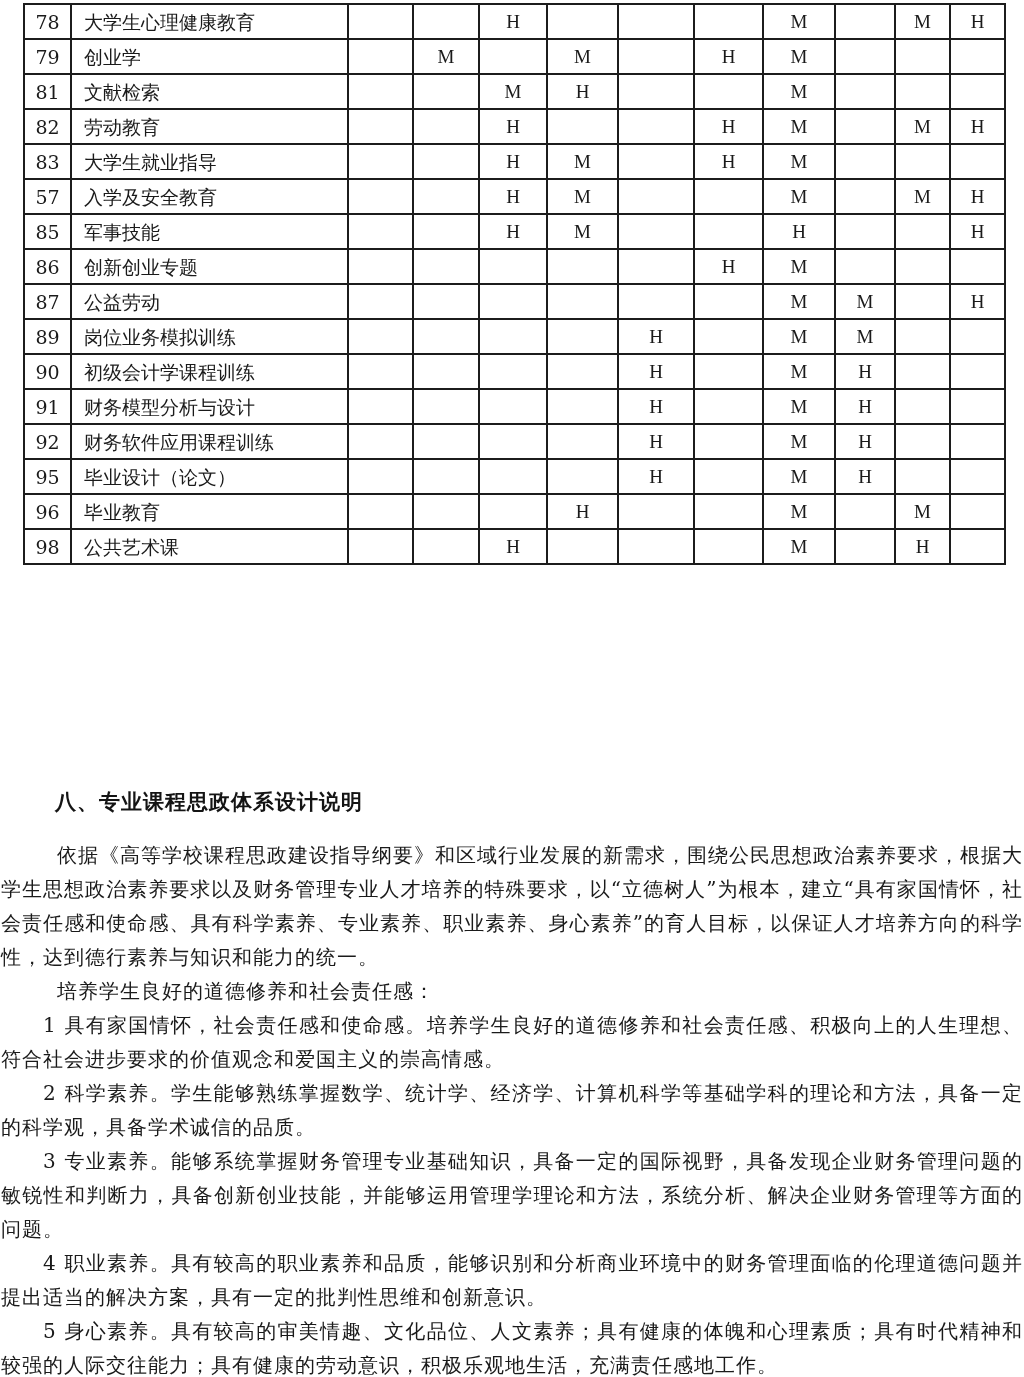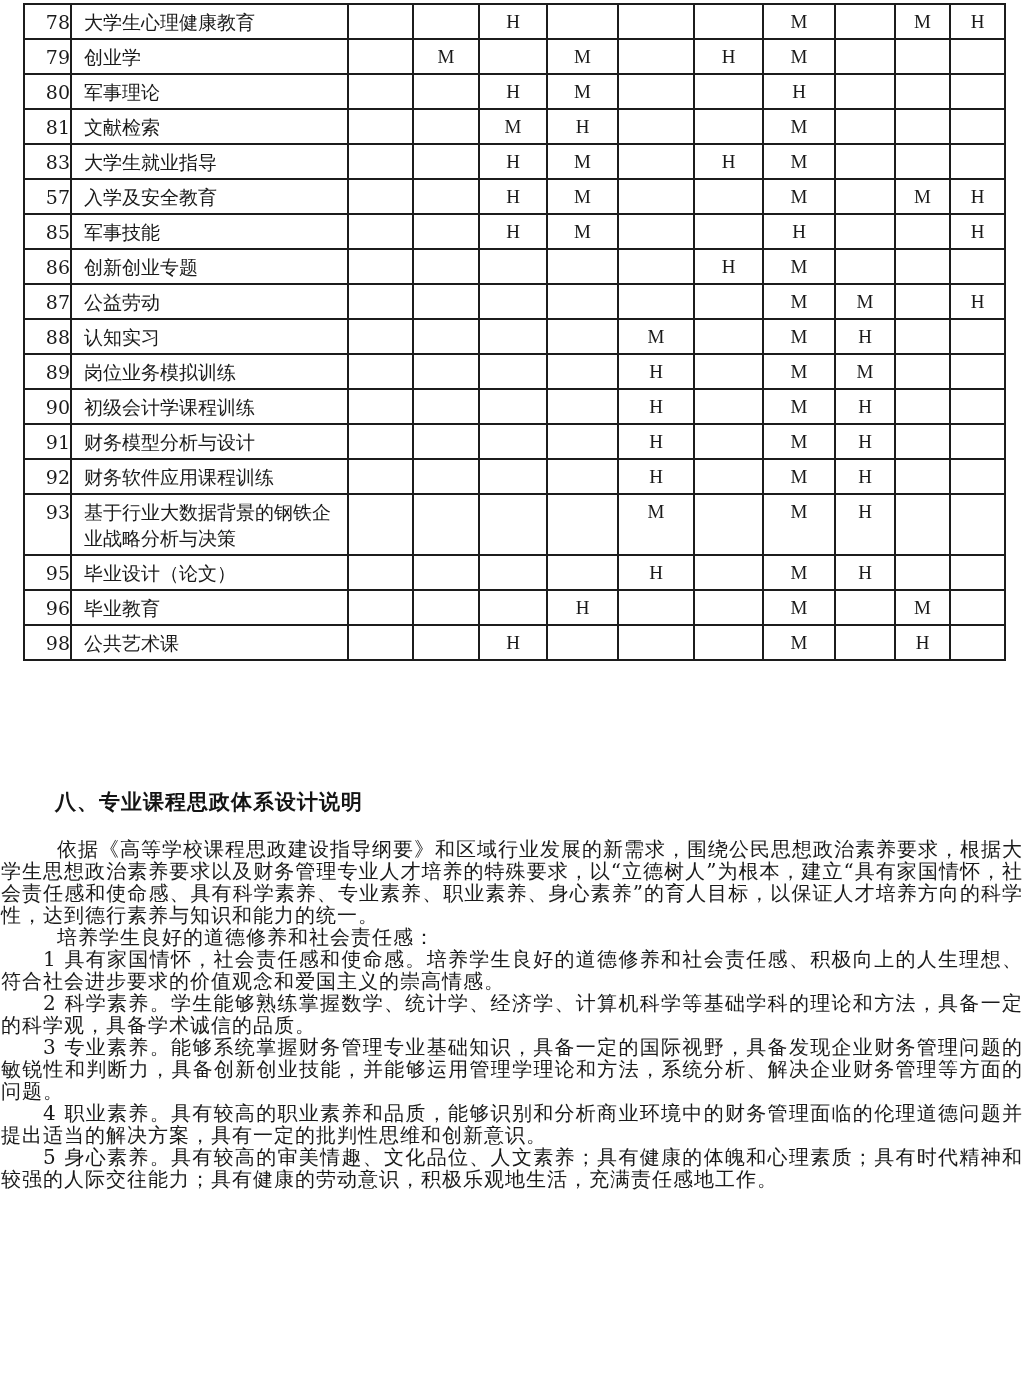--- a/index.html
+++ b/index.html
@@ -18,40 +18,40 @@
     font-size:19px;
   }
   table.matrix td {
     border:2px solid #1c1c1c;
     vertical-align:top;
     padding:4px 0 3px 0;
     line-height:26px;
     height:26px;
     overflow:hidden;
   }
-  table.matrix td.num  { text-align:right; }
+  table.matrix td.num  { text-align:center; }
   table.matrix td.name { text-align:left; padding-left:12px; padding-right:10px; }
   table.matrix td.mark { text-align:center; font-family:"Liberation Serif", serif; }
 
   
   .section-heading {
     position:absolute; left:55px; top:789px;
     font-family:"DejaVu Sans", sans-serif;
     font-weight:bold; font-size:21px; line-height:26px;
     letter-spacing:1px; color:#141414;
     white-space:nowrap;
   }
 
   
   .body-text {
     position:absolute; left:1px; top:838px; width:1022px;
   }
   .body-text p.para {
     margin:0; padding:0;
-    font-size:20px; line-height:22px; letter-spacing:1px;
+    font-size:20px; line-height:34px; letter-spacing:1px;
     text-align:justify;
     text-indent:56px;
     color:#1a1a1a;
   }
   .body-text p.para.num-para { text-indent:42px; }
 </style>
 </head>
 <body>
 
 <div class="page">
@@ -95,48 +95,48 @@
             <td class="mark"></td>
             <td class="mark">M</td>
             <td class="mark"></td>
             <td class="mark">H</td>
             <td class="mark">M</td>
             <td class="mark"></td>
             <td class="mark"></td>
             <td class="mark"></td>
           </tr>
           <tr>
-            <td class="num">80</td>
-            <td class="name">军事理论</td>
-            <td class="mark"></td>
-            <td class="mark"></td>
-            <td class="mark">H</td>
-            <td class="mark">M</td>
-            <td class="mark"></td>
-            <td class="mark"></td>
-            <td class="mark">H</td>
-            <td class="mark"></td>
-            <td class="mark"></td>
-            <td class="mark"></td>
-          </tr>
-          <tr>
             <td class="num">81</td>
             <td class="name">文献检索</td>
             <td class="mark"></td>
             <td class="mark"></td>
             <td class="mark">M</td>
             <td class="mark">H</td>
             <td class="mark"></td>
             <td class="mark"></td>
             <td class="mark">M</td>
             <td class="mark"></td>
             <td class="mark"></td>
             <td class="mark"></td>
           </tr>
           <tr>
+            <td class="num">82</td>
+            <td class="name">劳动教育</td>
+            <td class="mark"></td>
+            <td class="mark"></td>
+            <td class="mark">H</td>
+            <td class="mark"></td>
+            <td class="mark"></td>
+            <td class="mark">H</td>
+            <td class="mark">M</td>
+            <td class="mark"></td>
+            <td class="mark">M</td>
+            <td class="mark">H</td>
+          </tr>
+          <tr>
             <td class="num">83</td>
             <td class="name">大学生就业指导</td>
             <td class="mark"></td>
             <td class="mark"></td>
             <td class="mark">H</td>
             <td class="mark">M</td>
             <td class="mark"></td>
             <td class="mark">H</td>
             <td class="mark">M</td>
             <td class="mark"></td>
@@ -193,34 +193,20 @@
             <td class="mark"></td>
             <td class="mark"></td>
             <td class="mark"></td>
             <td class="mark"></td>
             <td class="mark">M</td>
             <td class="mark">M</td>
             <td class="mark"></td>
             <td class="mark">H</td>
           </tr>
           <tr>
-            <td class="num">88</td>
-            <td class="name">认知实习</td>
-            <td class="mark"></td>
-            <td class="mark"></td>
-            <td class="mark"></td>
-            <td class="mark"></td>
-            <td class="mark">M</td>
-            <td class="mark"></td>
-            <td class="mark">M</td>
-            <td class="mark">H</td>
-            <td class="mark"></td>
-            <td class="mark"></td>
-          </tr>
-          <tr>
             <td class="num">89</td>
             <td class="name">岗位业务模拟训练</td>
             <td class="mark"></td>
             <td class="mark"></td>
             <td class="mark"></td>
             <td class="mark"></td>
             <td class="mark">H</td>
             <td class="mark"></td>
             <td class="mark">M</td>
             <td class="mark">M</td>
@@ -256,34 +242,20 @@
             <td class="mark"></td>
           </tr>
           <tr>
             <td class="num">92</td>
             <td class="name">财务软件应用课程训练</td>
             <td class="mark"></td>
             <td class="mark"></td>
             <td class="mark"></td>
             <td class="mark"></td>
             <td class="mark">H</td>
-            <td class="mark"></td>
-            <td class="mark">M</td>
-            <td class="mark">H</td>
-            <td class="mark"></td>
-            <td class="mark"></td>
-          </tr>
-          <tr>
-            <td class="num">93</td>
-            <td class="name">基于行业大数据背景的钢铁企业战略分析与决策</td>
-            <td class="mark"></td>
-            <td class="mark"></td>
-            <td class="mark"></td>
-            <td class="mark"></td>
-            <td class="mark">M</td>
             <td class="mark"></td>
             <td class="mark">M</td>
             <td class="mark">H</td>
             <td class="mark"></td>
             <td class="mark"></td>
           </tr>
           <tr>
             <td class="num">95</td>
             <td class="name">毕业设计（论文）</td>
             <td class="mark"></td>

